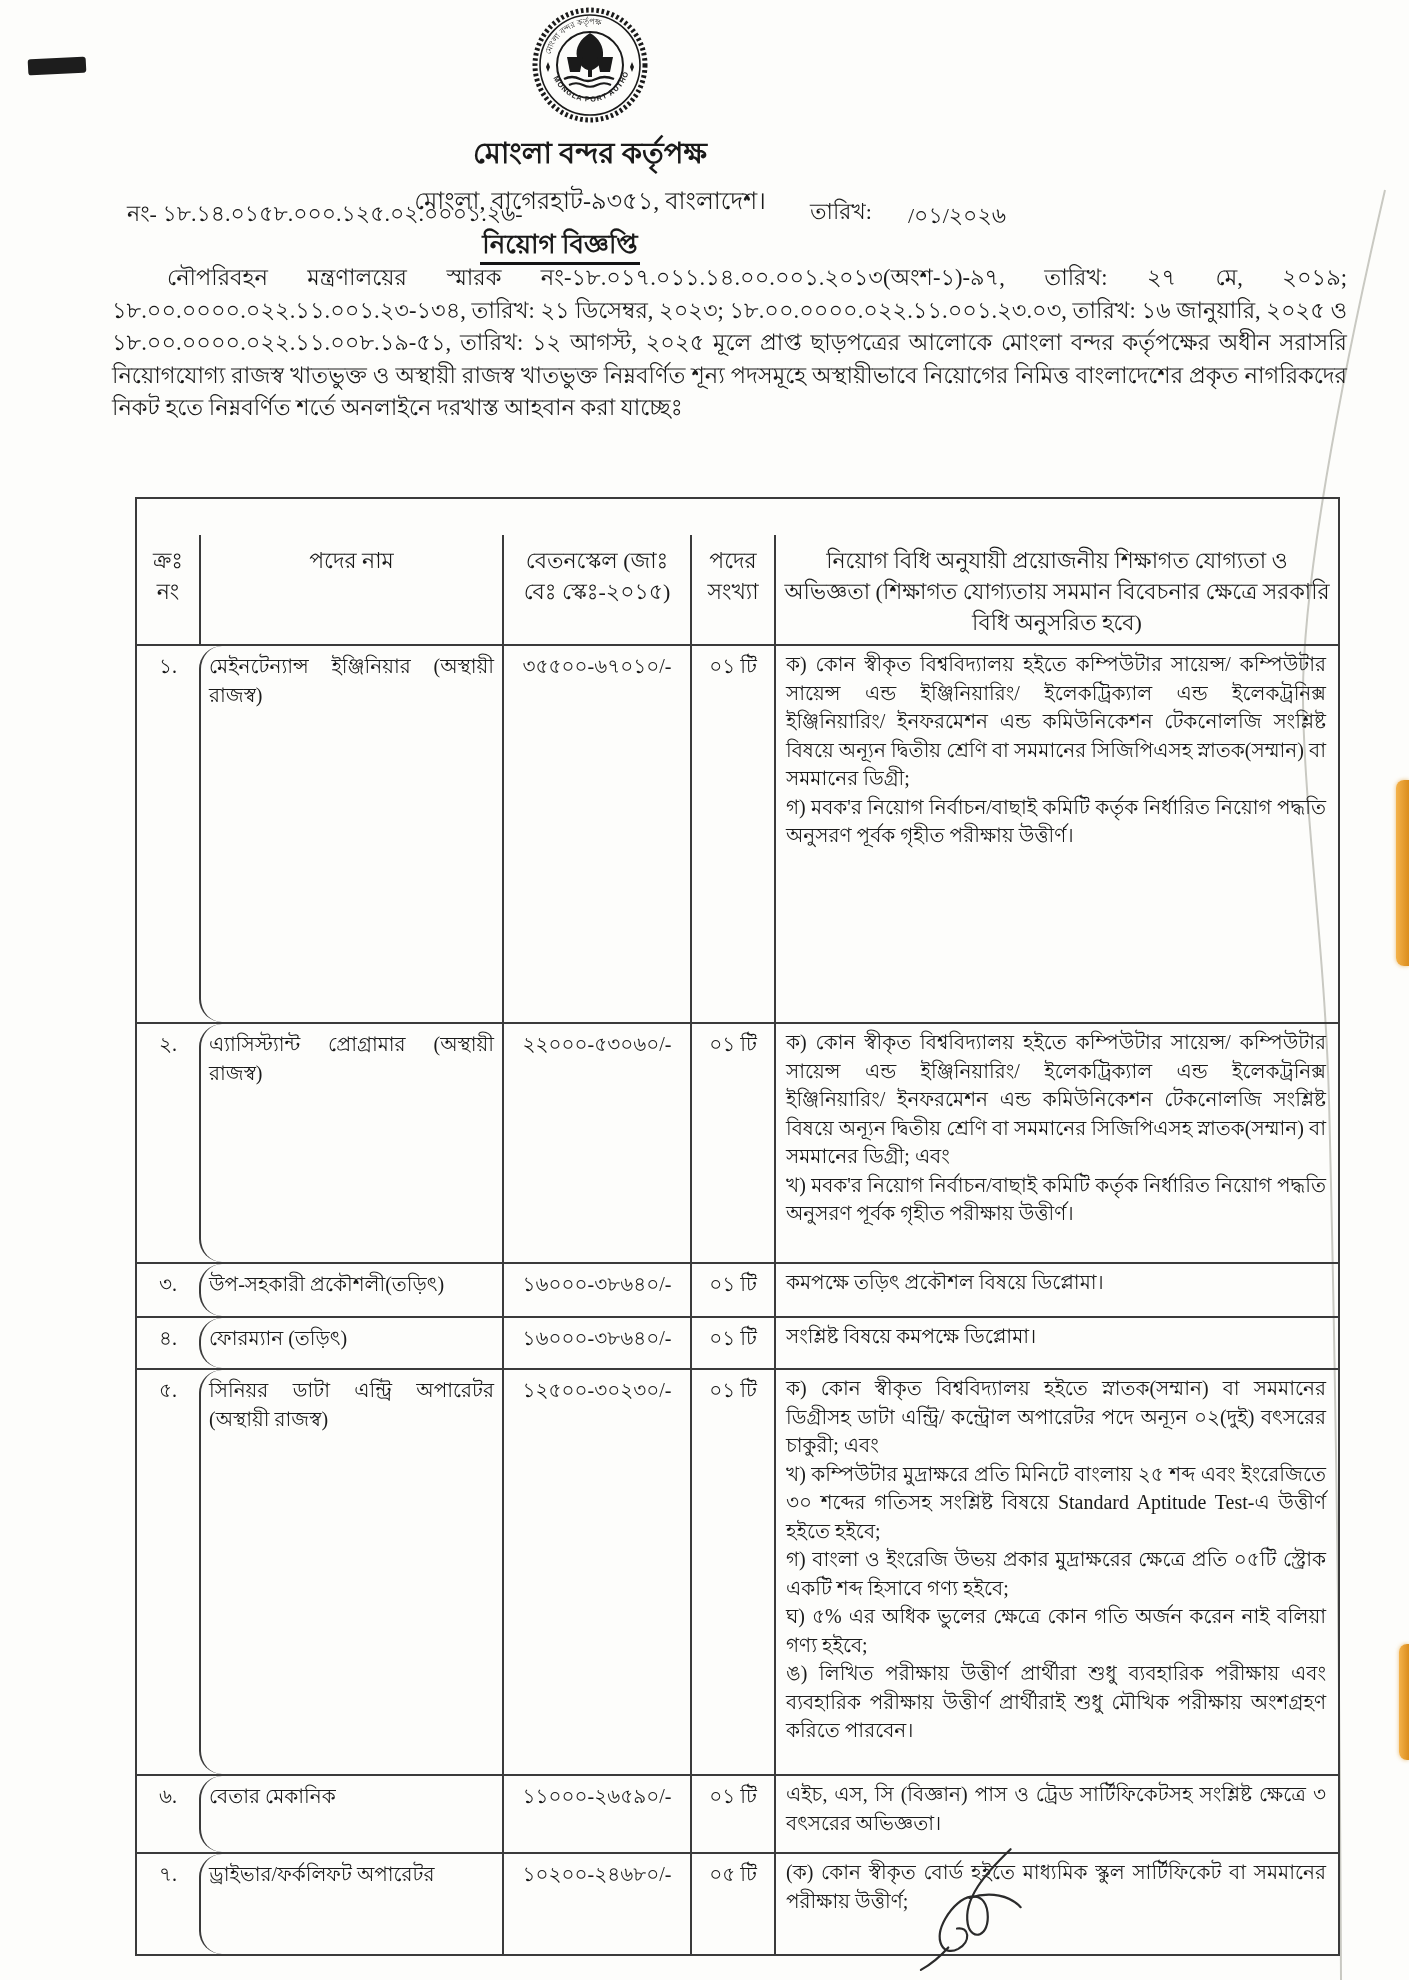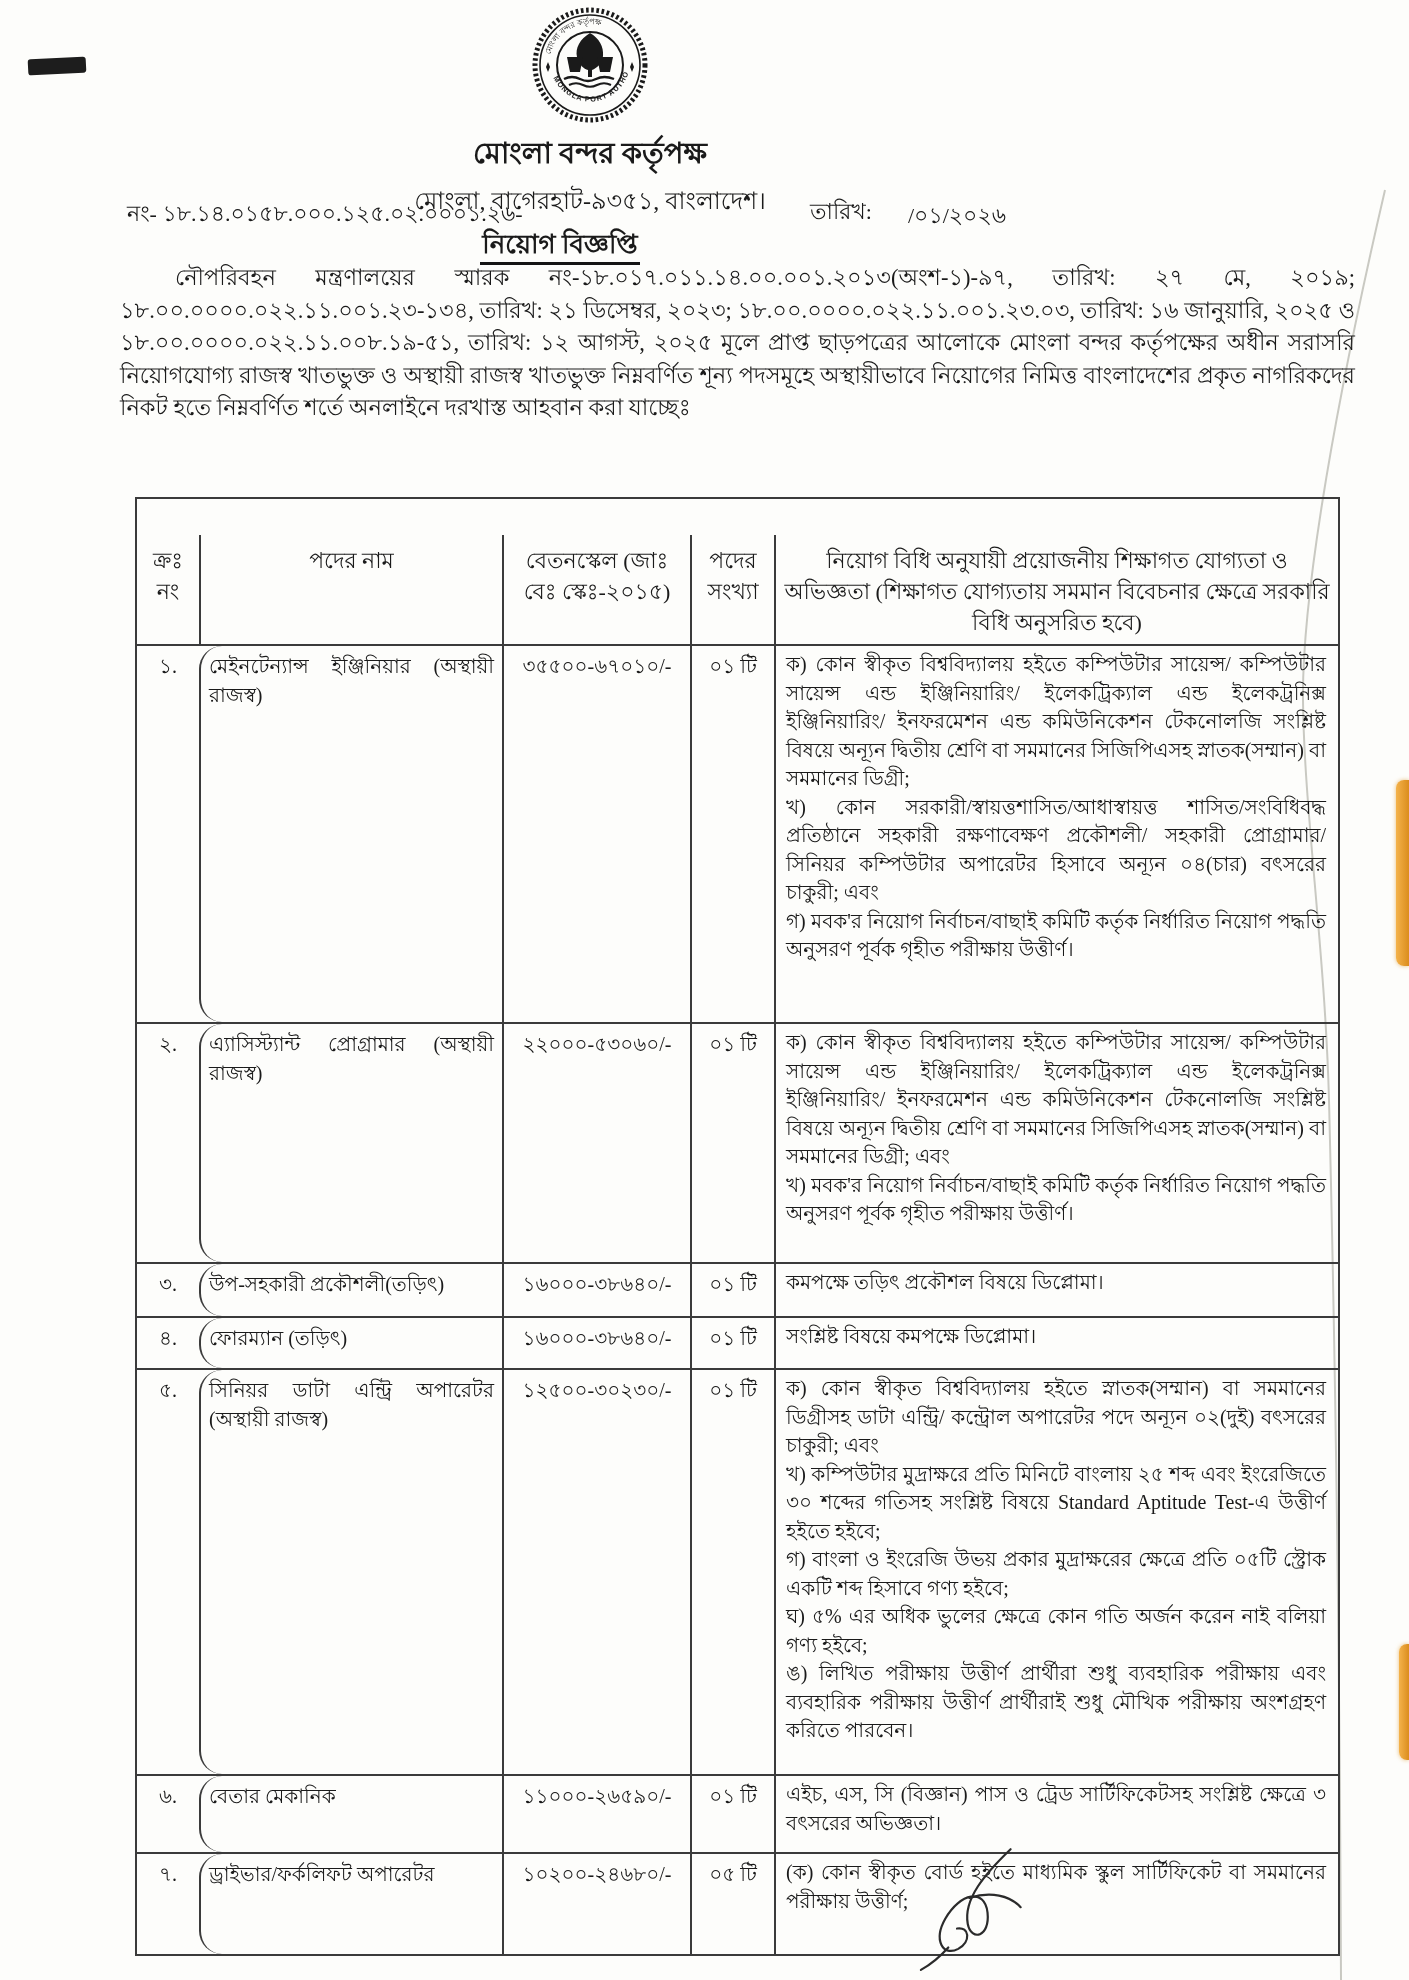--- a/index.html
+++ b/index.html
@@ -18,21 +18,21 @@
   .org-name{font-size:29px;font-weight:bold;margin-top:2px;}
   .org-address{font-size:24px;margin-top:3px;}
   .org-website{font-size:24px;font-weight:bold;text-decoration:underline;margin-top:2px;}
   .refline{position:absolute;top:196px;left:118px;width:1180px;font-size:22px;}
   .ref-no{position:absolute;left:9px;top:0;}
   .date-label{position:absolute;left:692px;top:-2px;}
   .date-value{position:absolute;left:790px;top:2px;}
   .notice-title{position:absolute;top:224px;left:0;width:1120px;text-align:center;
                 font-size:26px;font-weight:bold;}
   .notice-title span{border-bottom:3px solid #141414;padding:0 2px 3px 2px;}
-  .intro{position:absolute;top:262px;left:120px;width:1235px;font-size:22.5px;line-height:32.5px;
+  .intro{position:absolute;top:262px;left:112px;width:1235px;font-size:22.5px;line-height:32.5px;
          text-align:justify;text-indent:55px;}
   
   .rtable{position:absolute;top:497px;left:135px;width:1205px;border:2px solid #3b3b3b;
           box-sizing:border-box;font-size:20px;line-height:28.5px;}
   .tr{display:grid;grid-template-columns:62px 303px 188px 84px 1fr;}
   .tr + .tr{border-top:2px solid #3b3b3b;}
   .td{box-sizing:border-box;overflow:hidden;padding:6px 8px;}
   .td + .td{border-left:2px solid #3b3b3b;}
   .hdr{min-height:108px;font-size:22px;line-height:31px;}
   .hdr .td{display:flex;align-items:flex-start;justify-content:center;text-align:center;padding-top:10px;margin-top:36px;}
@@ -111,21 +111,20 @@
       <div class="td">নিয়োগ বিধি অনুযায়ী প্রয়োজনীয় শিক্ষাগত যোগ্যতা ও অভিজ্ঞতা (শিক্ষাগত যোগ্যতায় সমমান বিবেচনার ক্ষেত্রে সরকারি বিধি অনুসরিত হবে)</div>
     </div>
 
     <div class="tr r1">
       <div class="td c-serial">১.</div>
       <div class="td c-post">মেইনটেন্যান্স ইঞ্জিনিয়ার (অস্থায়ী রাজস্ব)</div>
       <div class="td c-scale">৩৫৫০০-৬৭০১০/-</div>
       <div class="td c-count">০১ টি</div>
       <div class="td c-qual">
         <p>ক) কোন স্বীকৃত বিশ্ববিদ্যালয় হইতে কম্পিউটার সায়েন্স/ কম্পিউটার সায়েন্স এন্ড ইঞ্জিনিয়ারিং/ ইলেকট্রিক্যাল এন্ড ইলেকট্রনিক্স ইঞ্জিনিয়ারিং/ ইনফরমেশন এন্ড কমিউনিকেশন টেকনোলজি সংশ্লিষ্ট বিষয়ে অন্যূন দ্বিতীয় শ্রেণি বা সমমানের সিজিপিএসহ স্নাতক(সম্মান) বা সমমানের ডিগ্রী;</p>
-        <p>খ) কোন সরকারী/স্বায়ত্তশাসিত/আধাস্বায়ত্ত শাসিত/সংবিধিবদ্ধ প্রতিষ্ঠানে সহকারী রক্ষণাবেক্ষণ প্রকৌশলী/ সহকারী প্রোগ্রামার/ সিনিয়র কম্পিউটার অপারেটর হিসাবে অন্যূন ০৪(চার) বৎসরের চাকুরী; এবং</p>
         <p>গ) মবক'র নিয়োগ নির্বাচন/বাছাই কমিটি কর্তৃক নির্ধারিত নিয়োগ পদ্ধতি অনুসরণ পূর্বক গৃহীত পরীক্ষায় উত্তীর্ণ।</p>
       </div>
     </div>
 
     <div class="tr r2">
       <div class="td c-serial">২.</div>
       <div class="td c-post">এ্যাসিস্ট্যান্ট প্রোগ্রামার (অস্থায়ী রাজস্ব)</div>
       <div class="td c-scale">২২০০০-৫৩০৬০/-</div>
       <div class="td c-count">০১ টি</div>
       <div class="td c-qual">

